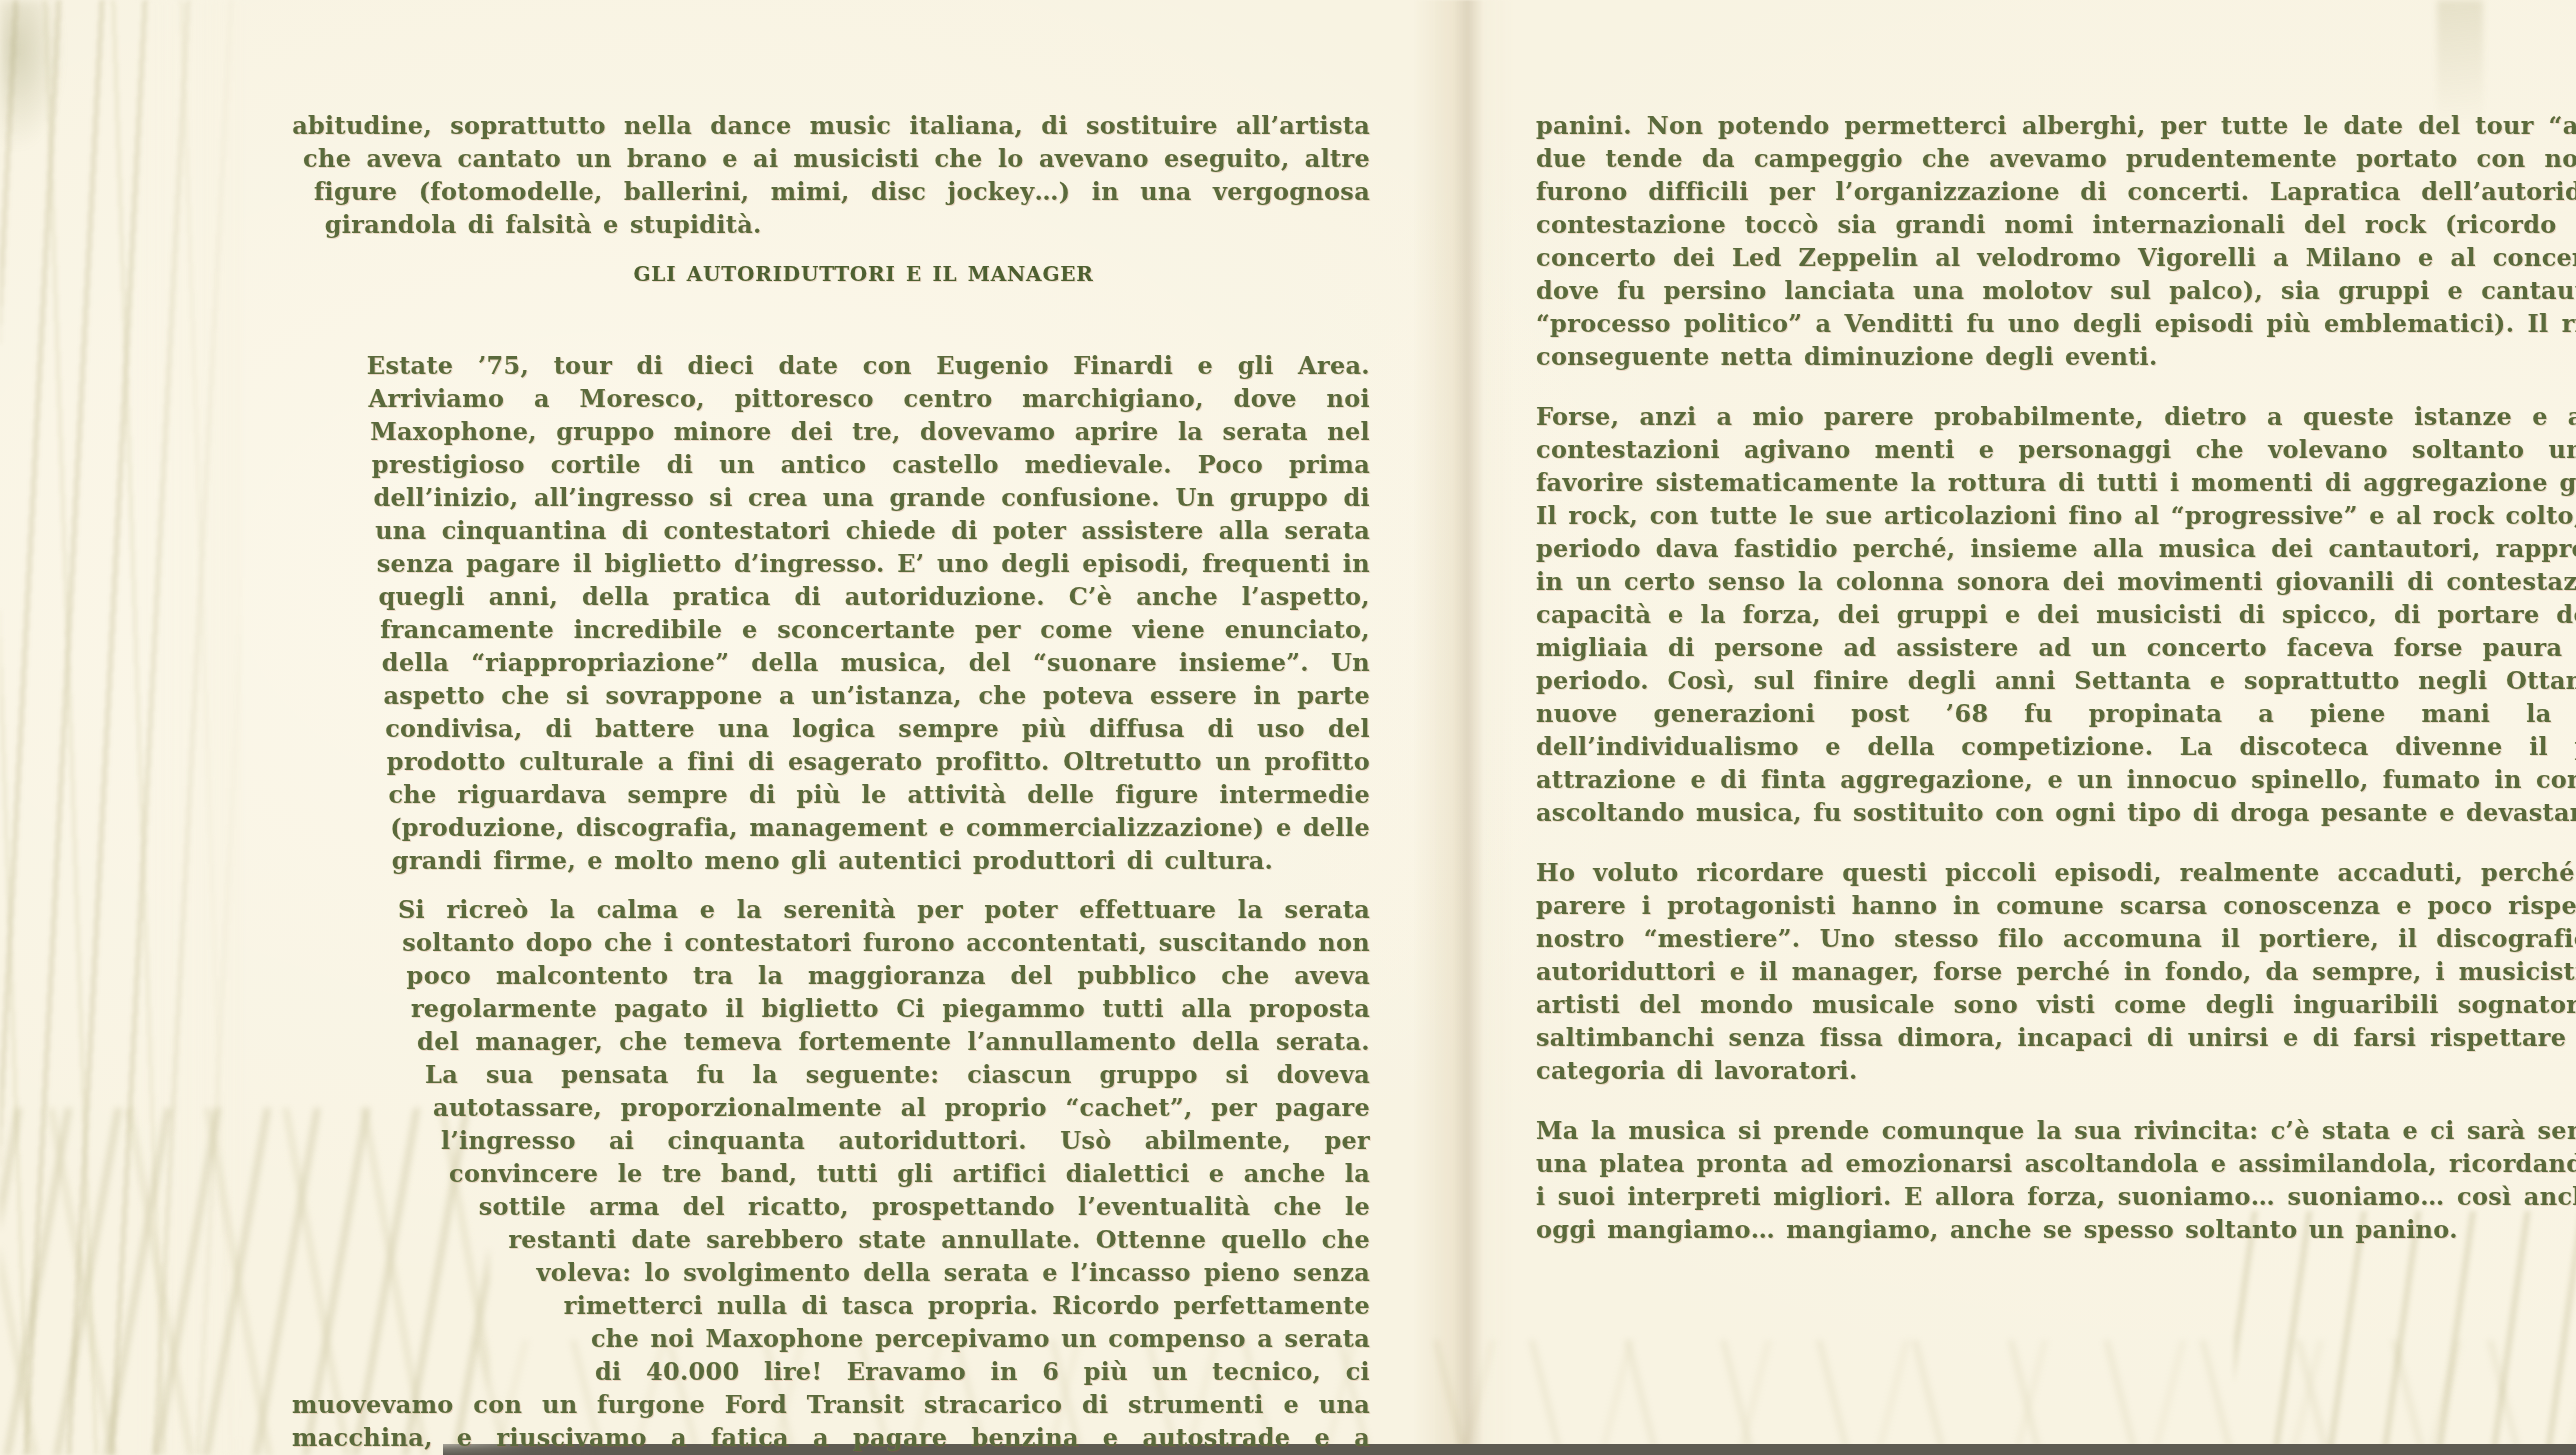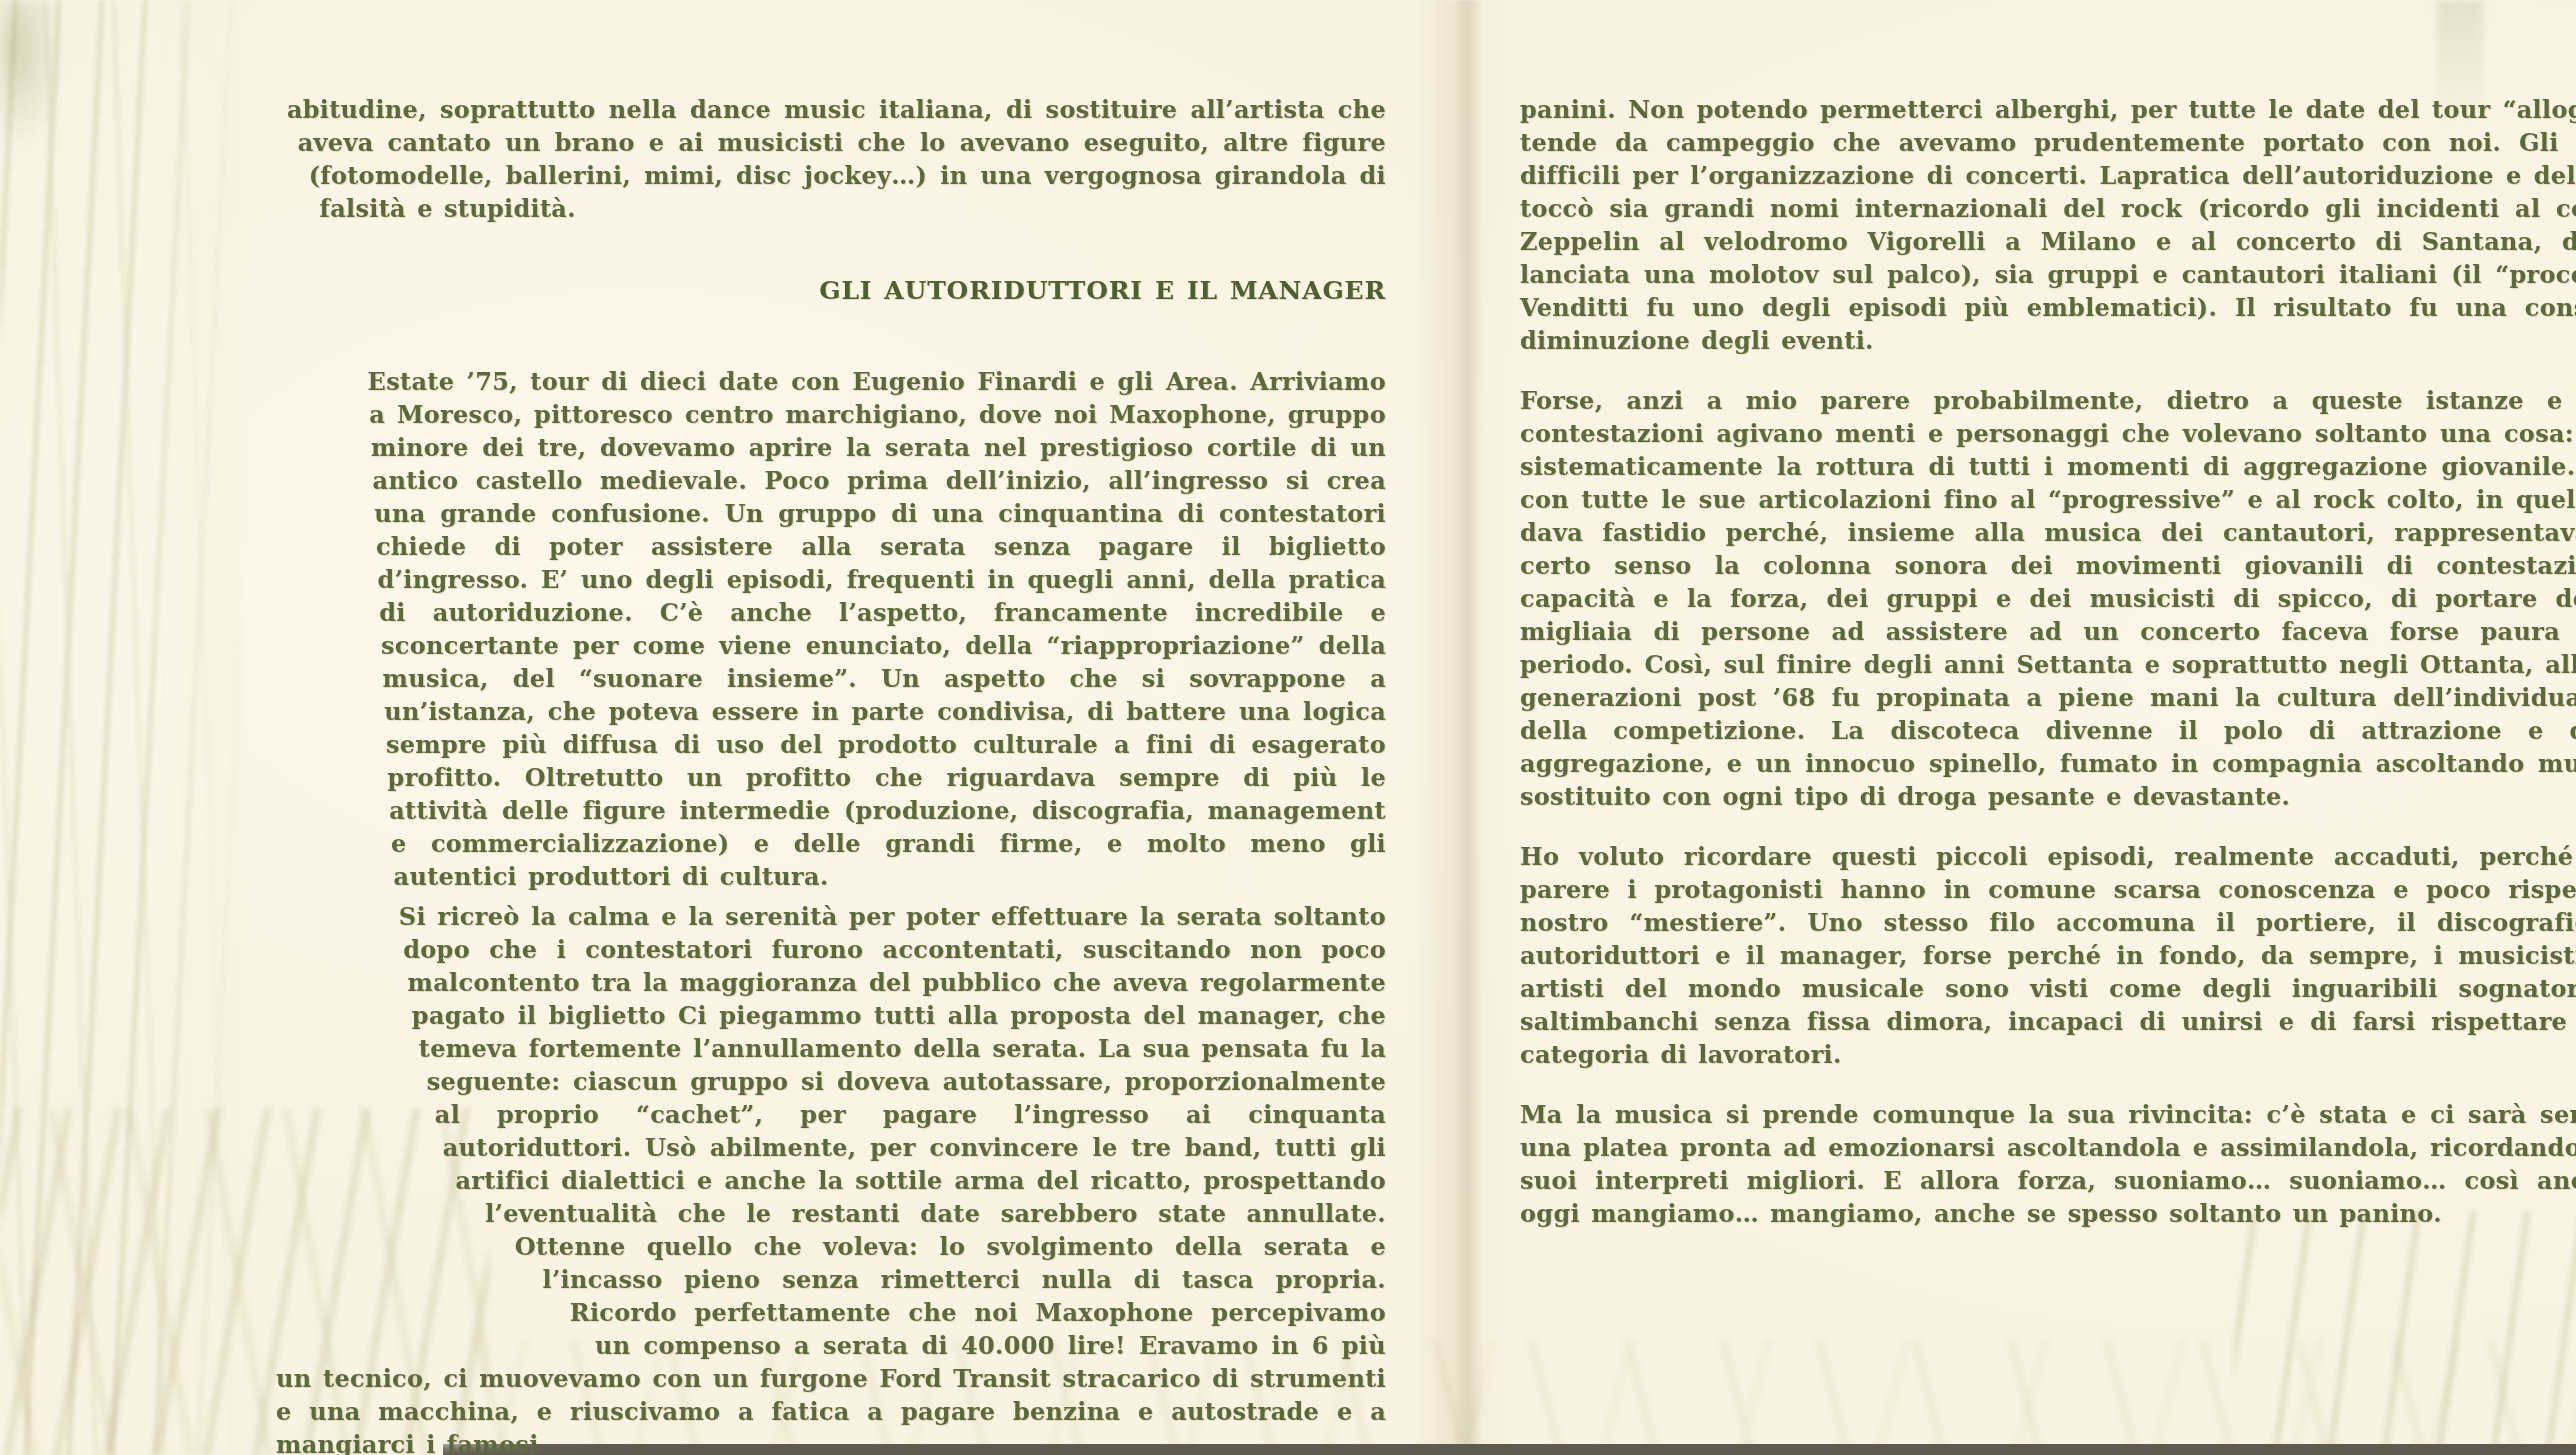--- a/index.html
+++ b/index.html
@@ -95,30 +95,30 @@
     float: left; width: 319px; height: 1267px;
     shape-outside: polygon(0 0, 90px 273px, 116px 788px, 137px 948px,
                            173px 1097px, 245px 1177px, 319px 1267px, 0 1267px);
   }
   .curve-spacer-right {
     float: right; width: 319px; height: 1242px;
     shape-outside: polygon(319px 0, 319px 15.5px, 289px 273px, 201px 340px,
                            191px 737px, 180px 829px, 139px 1087px, 15.5px 1236px, 319px 1242px);
   }
 
-  .para { margin: 0; }
+  .para { margin: 16px; }
   #left-col .para + .para { margin-top: 7.2px; }
 
   h2.section-heading {
-    margin: 49px 0 58px 0;
-    font-size: 25px;
+    margin: 17px 0 58px 0;
+    font-size: 20px;
     line-height: 33px;
     letter-spacing: 0.8px;
     color: var(--heading-ink, #4d6031);
-    text-align: right;
+    text-align: center;
   }
 
   #right-col .para + .para { margin-top: 27px; }
 </style>
 </head>
 <body>
 
 <div id="spread">
 
   <div class="tex" id="tex-left"></div>

